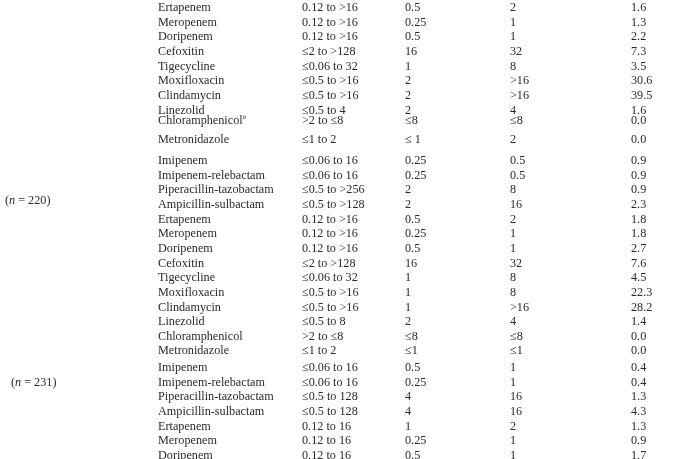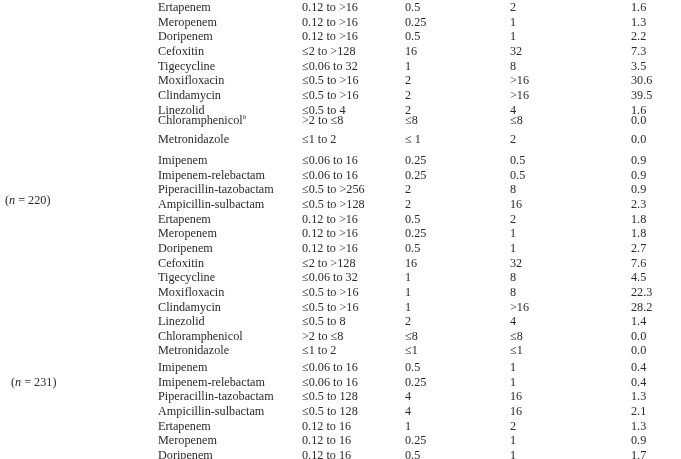--- a/index.html
+++ b/index.html
@@ -222,21 +222,21 @@
         <span class="cell c-range">≤0.5 to 128</span>
         <span class="cell c-mic50">4</span>
         <span class="cell c-mic90">16</span>
         <span class="cell c-res">1.3</span>
       </div>
       <div class="row" style="top: 403.95px;">
         <span class="cell c-drug">Ampicillin-sulbactam</span>
         <span class="cell c-range">≤0.5 to 128</span>
         <span class="cell c-mic50">4</span>
         <span class="cell c-mic90">16</span>
-        <span class="cell c-res">2.1</span>
+        <span class="cell c-res">4.3</span>
       </div>
       <div class="row" style="top: 418.6px;">
         <span class="cell c-drug">Ertapenem</span>
         <span class="cell c-range">0.12 to 16</span>
         <span class="cell c-mic50">1</span>
         <span class="cell c-mic90">2</span>
         <span class="cell c-res">1.3</span>
       </div>
       <div class="row" style="top: 433.25px;">
         <span class="cell c-drug">Meropenem</span>

